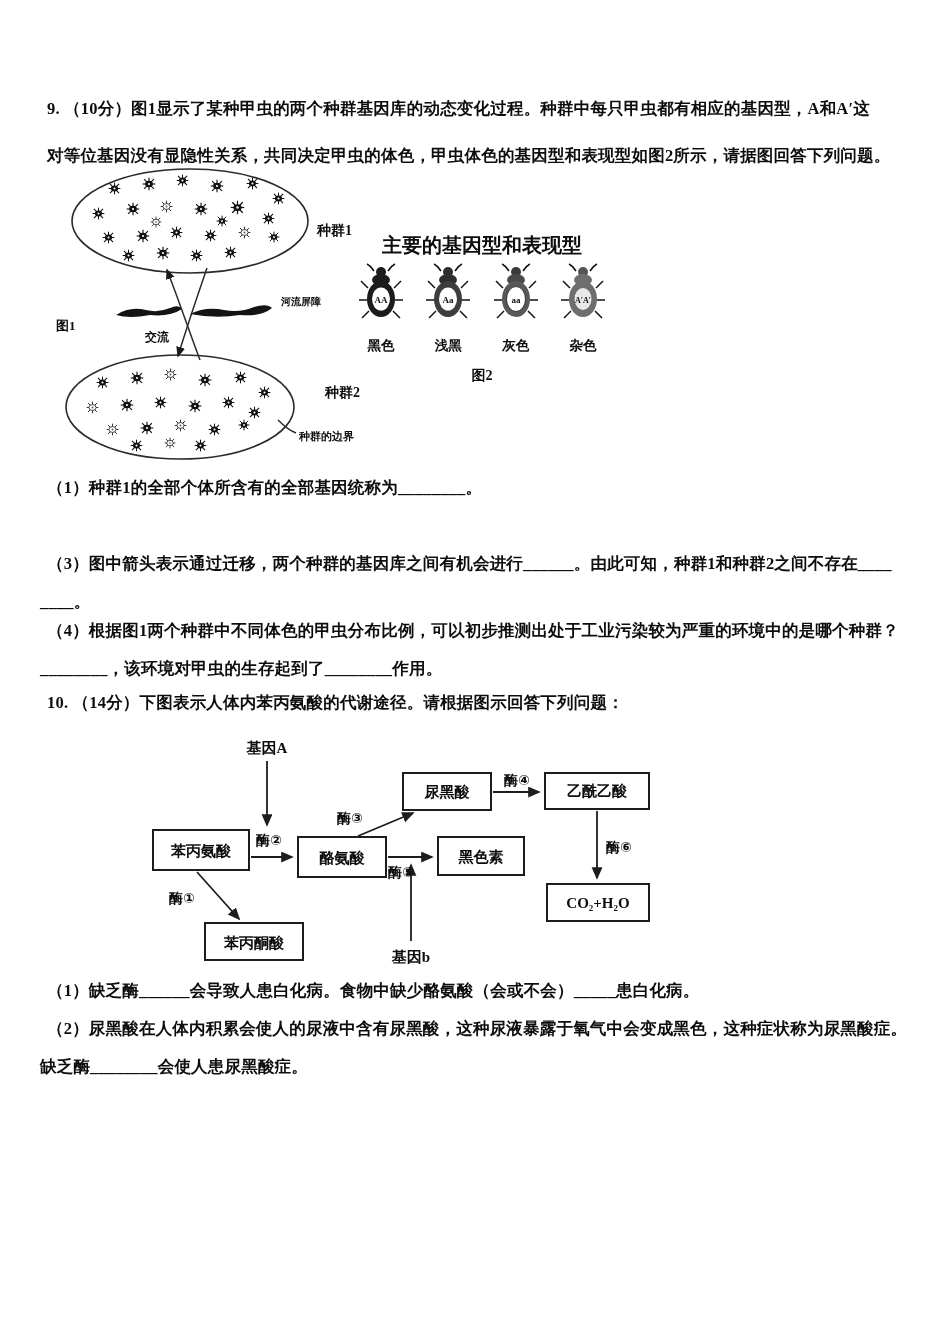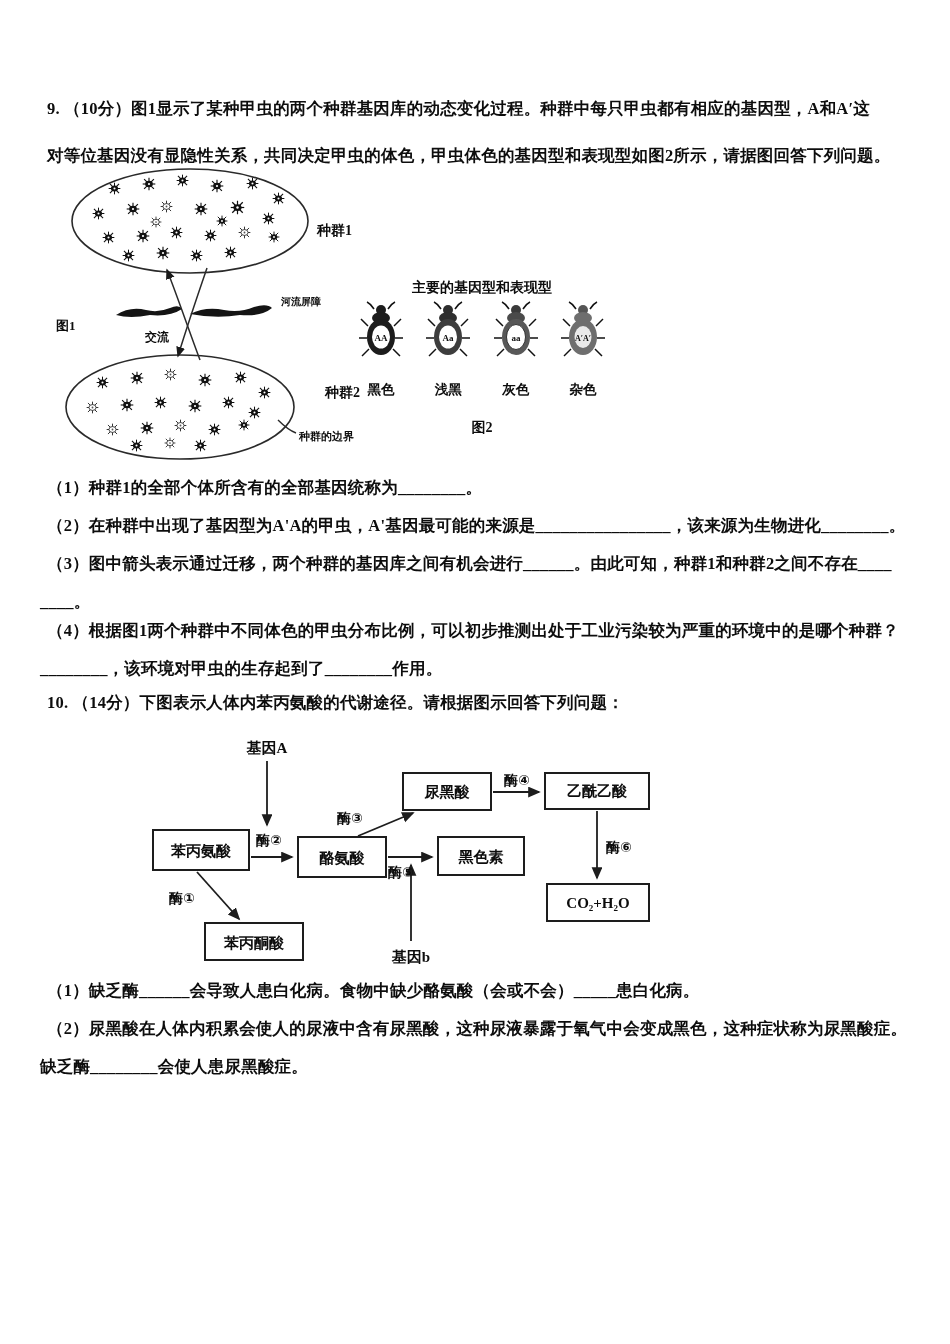--- a/index.html
+++ b/index.html
@@ -18,25 +18,25 @@
     font-size:16.5px;
     letter-spacing:0.2px;
     white-space:nowrap;
   }
   .line.cont{left:40px;}
   
   .fig2{
     position:absolute;left:344px;top:232px;width:276px;
     text-align:center;
   }
-  .fig2-title{font-size:14px;margin-bottom:4px;margin-top:47px;}
+  .fig2-title{font-size:20px;margin-bottom:4px;}
   .beetle-row{display:flex;justify-content:space-between;padding:0 6px;}
   .beetle-cell{width:62px;text-align:center;}
-  .beetle-label{font-size:13.5px;margin-top:18px;}
-  .fig2-caption{font-size:14px;margin-top:20px;text-align:center;}
+  .beetle-label{font-size:13.5px;margin-top:12px;}
+  .fig2-caption{font-size:14px;margin-top:12px;text-align:center;}
   svg text{font-family:"Liberation Serif","DejaVu Serif",serif;font-weight:bold;fill:#0d0d0d;}
   .enz{font-size:14px;font-family:"DejaVu Sans","Liberation Sans",sans-serif;font-weight:bold;}
 </style>
 </head>
 <body>
 
 <div class="page">
 
   <div class="line" style="top:98px">9. （10分）图1显示了某种甲虫的两个种群基因库的动态变化过程。种群中每只甲虫都有相应的基因型，A和A′这</div>
   <div class="line" style="top:145px">对等位基因没有显隐性关系，共同决定甲虫的体色，甲虫体色的基因型和表现型如图2所示，请据图回答下列问题。</div>
@@ -227,21 +227,20 @@
           <ellipse cx="22" cy="36" rx="8.5" ry="11" fill="#e9e9e9"></ellipse>
           <text x="22" y="40" font-size="8" text-anchor="middle">A′A′</text>
         </svg>
         <div class="beetle-label">杂色</div>
       </div>
     </div>
     <div class="fig2-caption">图2</div>
   </div>
 
   <div class="line" style="top:477px">（1）种群1的全部个体所含有的全部基因统称为________。</div>
-  <div class="line" style="top:515px">（2）在种群中出现了基因型为A'A的甲虫，A'基因最可能的来源是________________，该来源为生物进化________。</div>
   <div class="line" style="top:553px">（3）图中箭头表示通过迁移，两个种群的基因库之间有机会进行______。由此可知，种群1和种群2之间不存在____</div>
   <div class="line cont" style="top:591px">____。</div>
   <div class="line" style="top:620px">（4）根据图1两个种群中不同体色的甲虫分布比例，可以初步推测出处于工业污染较为严重的环境中的是哪个种群？</div>
   <div class="line cont" style="top:658px">________，该环境对甲虫的生存起到了________作用。</div>
 
   <div class="line" style="top:692px">10. （14分）下图表示人体内苯丙氨酸的代谢途径。请根据图示回答下列问题：</div>
 
   <svg style="position:absolute;left:145px;top:735px" width="570" height="235" viewBox="0 0 570 235">
     <defs>
       <marker id="ah2" markerWidth="9" markerHeight="9" refX="6" refY="3" orient="auto">

